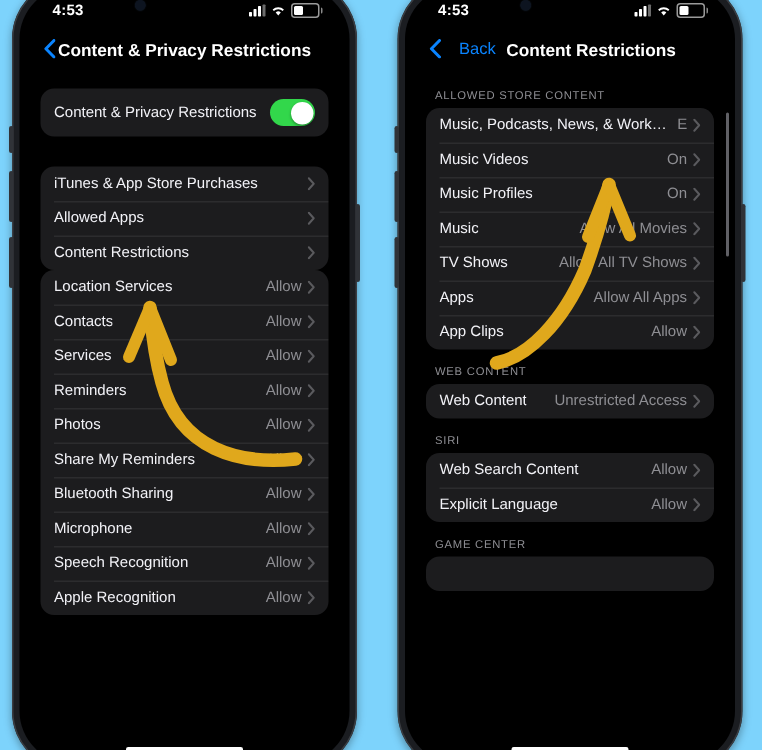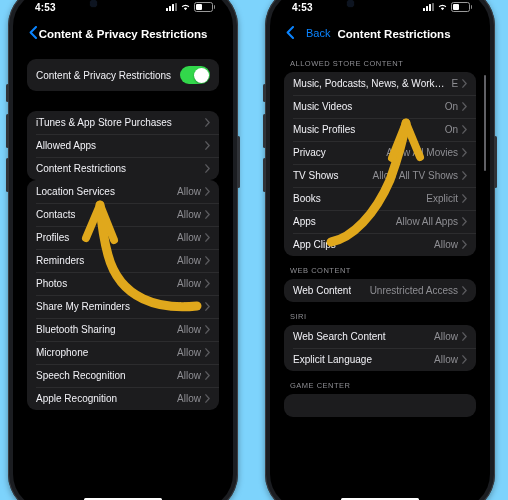--- a/index.html
+++ b/index.html
@@ -186,21 +186,21 @@
             </div>
             <div class="row">
               <span class="lbl">Contacts</span>
               <span class="spacer"></span>
               <span class="val">Allow</span>
               <svg class="chev-r" viewBox="0 0 6 11">
                   <path d="M1 1l4 4.5L1 10" stroke="#8e8e93" stroke-width="1.6" fill="none" stroke-linecap="round" stroke-linejoin="round"></path>
                 </svg>
             </div>
             <div class="row">
-              <span class="lbl">Profiles</span>
+              <span class="lbl">Services</span>
               <span class="spacer"></span>
               <span class="val">Allow</span>
               <svg class="chev-r" viewBox="0 0 6 11">
                   <path d="M1 1l4 4.5L1 10" stroke="#8e8e93" stroke-width="1.6" fill="none" stroke-linecap="round" stroke-linejoin="round"></path>
                 </svg>
             </div>
             <div class="row">
               <span class="lbl">Reminders</span>
               <span class="spacer"></span>
               <span class="val">Allow</span>
@@ -330,39 +330,31 @@
             </div>
             <div class="row">
               <span class="lbl">Music Profiles</span>
               <span class="spacer"></span>
               <span class="val">On</span>
               <svg class="chev-r" viewBox="0 0 6 11">
                   <path d="M1 1l4 4.5L1 10" stroke="#8e8e93" stroke-width="1.6" fill="none" stroke-linecap="round" stroke-linejoin="round"></path>
                 </svg>
             </div>
             <div class="row">
-              <span class="lbl">Privacy</span>
+              <span class="lbl">Music</span>
               <span class="spacer"></span>
               <span class="val">Allow All Movies</span>
               <svg class="chev-r" viewBox="0 0 6 11">
                   <path d="M1 1l4 4.5L1 10" stroke="#8e8e93" stroke-width="1.6" fill="none" stroke-linecap="round" stroke-linejoin="round"></path>
                 </svg>
             </div>
             <div class="row">
               <span class="lbl">TV Shows</span>
               <span class="spacer"></span>
               <span class="val">Allow All TV Shows</span>
-              <svg class="chev-r" viewBox="0 0 6 11">
-                  <path d="M1 1l4 4.5L1 10" stroke="#8e8e93" stroke-width="1.6" fill="none" stroke-linecap="round" stroke-linejoin="round"></path>
-                </svg>
-            </div>
-            <div class="row">
-              <span class="lbl">Books</span>
-              <span class="spacer"></span>
-              <span class="val">Explicit</span>
               <svg class="chev-r" viewBox="0 0 6 11">
                   <path d="M1 1l4 4.5L1 10" stroke="#8e8e93" stroke-width="1.6" fill="none" stroke-linecap="round" stroke-linejoin="round"></path>
                 </svg>
             </div>
             <div class="row">
               <span class="lbl">Apps</span>
               <span class="spacer"></span>
               <span class="val">Allow All Apps</span>
               <svg class="chev-r" viewBox="0 0 6 11">
                   <path d="M1 1l4 4.5L1 10" stroke="#8e8e93" stroke-width="1.6" fill="none" stroke-linecap="round" stroke-linejoin="round"></path>

